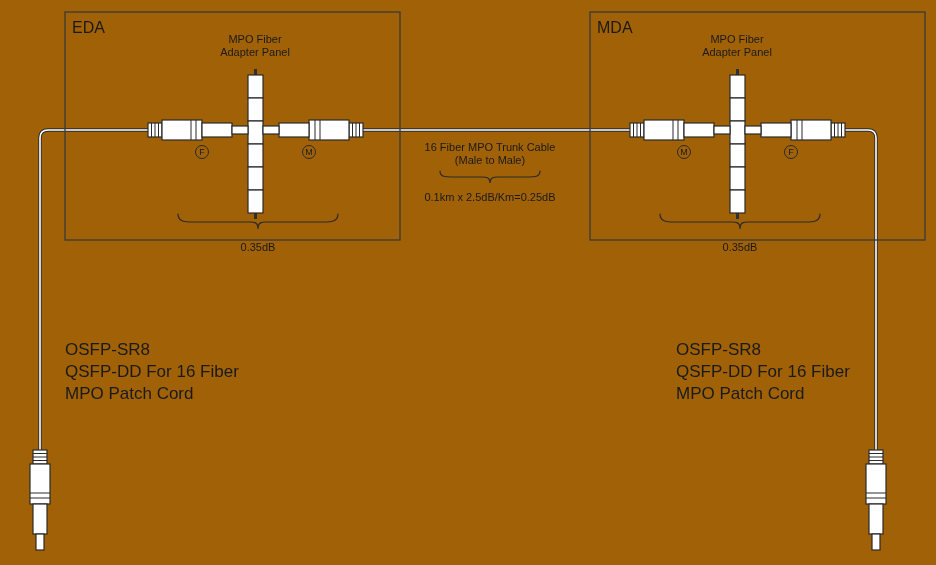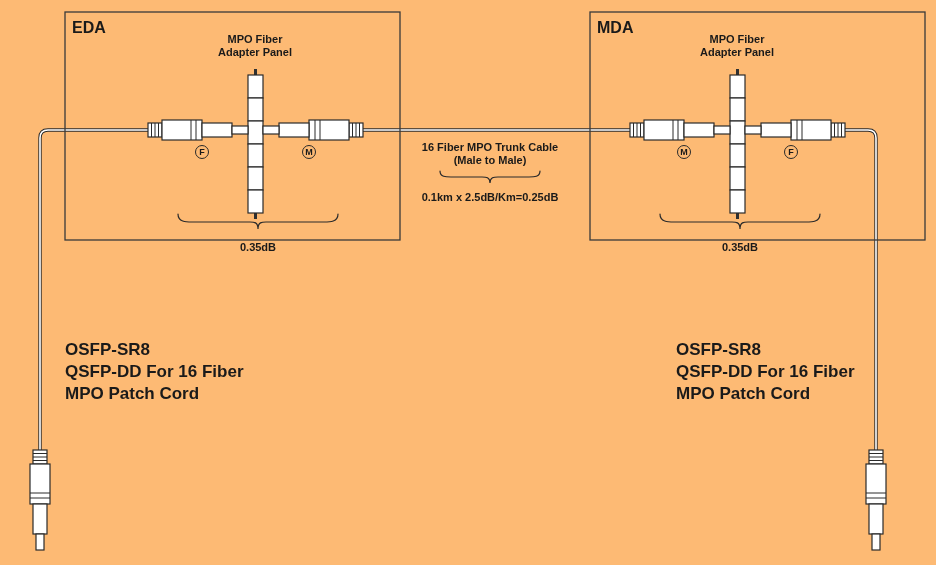--- a/index.html
+++ b/index.html
@@ -1,17 +1,17 @@
 <!DOCTYPE html>
 <html><head>
 <meta charset="utf-8">
 <style>
   html,body{margin:0;padding:0;background:#ffffff;}
-  .page{position:relative;width:936px;height:565px;background:#fdba74;overflow:hidden;
-        font-family:"Liberation Sans", sans-serif;font-weight:bold;}
+  .page{position:relative;width:936px;height:565px;background:#a16207;overflow:hidden;
+        font-family:"Liberation Sans", sans-serif;}
   svg{display:block;}
   text{fill:#1a1a1a;font-family:"Liberation Sans", sans-serif;}
   .t-title{font-size:16px;}
   .t-small{font-size:11px;}
   .t-tiny{font-size:9px;}
   .t-patch{font-size:17px;}
   .shape{fill:#ffffff;stroke:#2a2a2a;stroke-width:1.2;}
   .hatch{stroke:#2a2a2a;stroke-width:1;}
   .boxline{fill:none;stroke:#3a3a3a;stroke-width:1.3;}
   .brace{fill:none;stroke:#2a2a2a;stroke-width:1.2;stroke-linecap:round;}

